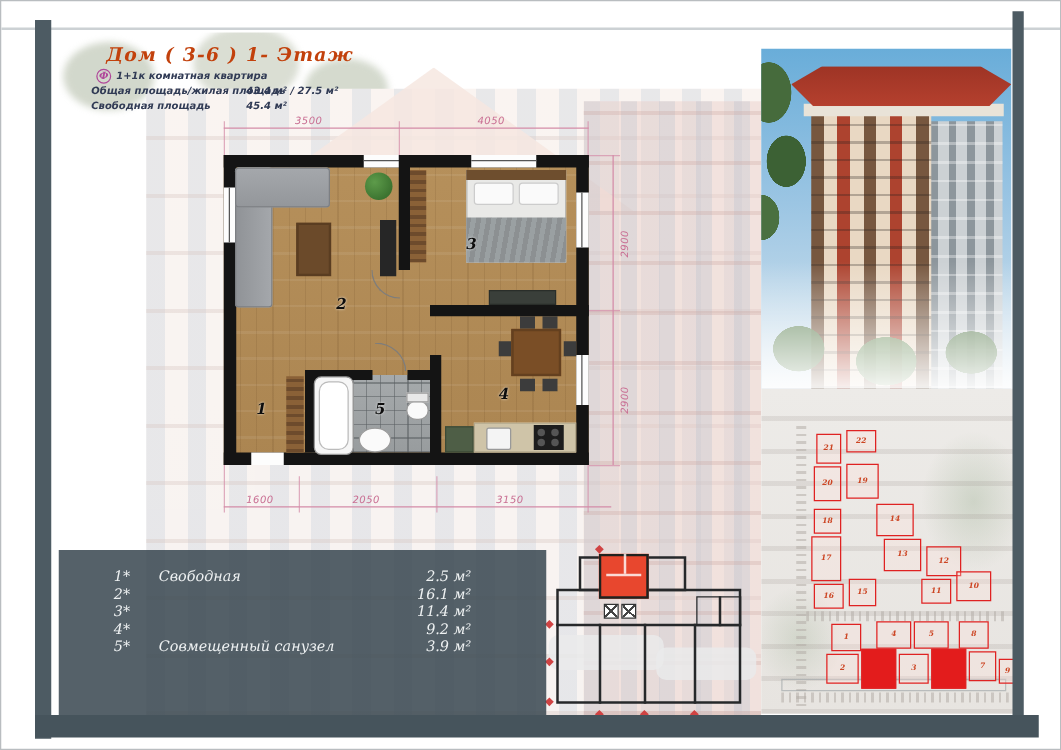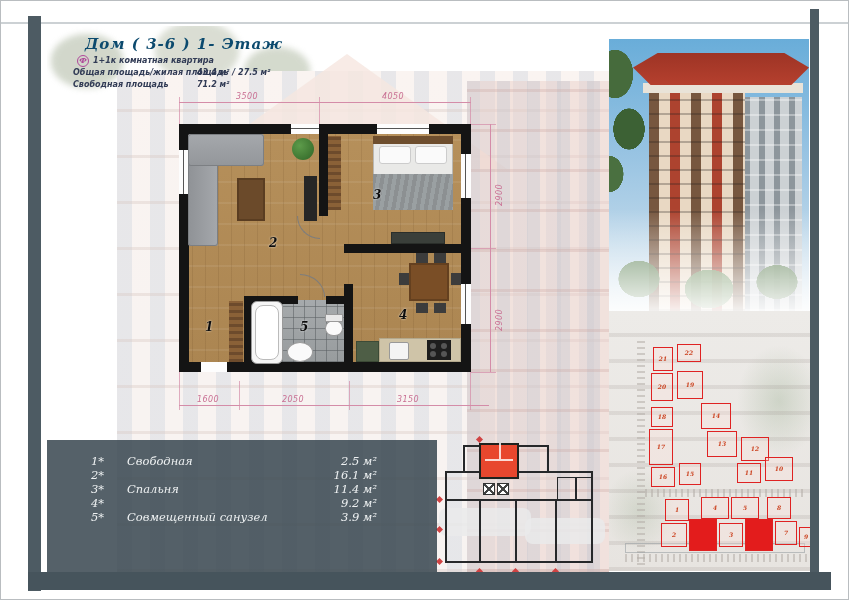--- a/index.html
+++ b/index.html
@@ -29,21 +29,21 @@
         repeating-linear-gradient(0deg,rgba(90,95,98,.55) 0 1px, transparent 1px 11px),
         repeating-linear-gradient(90deg,rgba(90,95,98,.55) 0 1px, transparent 1px 11px),
         linear-gradient(#a6aaac,#989c9e);}
   .arc{position:absolute;border-left:1px solid #7d7d7d;border-bottom:1px solid #7d7d7d;border-radius:0 0 0 100%;}
   .shelf{position:absolute;background:repeating-linear-gradient(0deg,#6d4b2c 0 3px,#8a6137 3px 7px);}
   
   .dimline{position:absolute;background:#d48ca8;}
   .dimtxt{position:absolute;color:#c96f93;font:italic 8px "DejaVu Sans",sans-serif;letter-spacing:.4px;}
   .vert{transform:rotate(-90deg);transform-origin:left top;}
   
-  #hdr-title{left:84px;top:34px;font:italic bold 15px "DejaVu Serif",serif;color:#0c4a6e;letter-spacing:1px;}
+  #hdr-title{left:84px;top:34px;font:italic bold 15px "DejaVu Serif",serif;color:#c2410c;letter-spacing:1px;}
   .hsmall{position:absolute;font:italic bold 8px "DejaVu Sans",sans-serif;color:#313b55;}
   #logo{left:76px;top:54px;width:10px;height:10px;border:1px solid #b0489a;border-radius:50%;
         color:#b0489a;font:italic bold 8px "DejaVu Serif",serif;text-align:center;line-height:9px;}
   
   #legend{left:46px;top:439px;width:390px;height:132px;background:rgba(60,74,83,.87);}
   .lrow{position:absolute;left:44px;width:300px;height:14px;color:#eef1f2;font:italic 11.5px "DejaVu Serif",serif;}
   .lnum{position:absolute;left:0;width:26px;}
   .lname{position:absolute;left:36px;width:200px;}
   .larea{position:absolute;left:200px;width:86px;text-align:right;}
   
@@ -85,21 +85,21 @@
     <div class="car" style="left:392px;top:482px;width:92px;height:28px;"></div>
     <div class="car" style="left:478px;top:492px;width:80px;height:26px;"></div>
   </div>
 
   <div class="abs" id="hdr-title">Дом ( 3-6 )   1- Этаж</div>
   <div class="abs" id="logo">Ф</div>
   <div class="hsmall" style="left:92px;top:55px;">1+1к комнатная квартира</div>
   <div class="hsmall" style="left:72px;top:67px;">Общая площадь/жилая площадь</div>
   <div class="hsmall" style="left:196px;top:67px;">43.4 м²  /  27.5 м²</div>
   <div class="hsmall" style="left:72px;top:79px;">Свободная площадь</div>
-  <div class="hsmall" style="left:196px;top:79px;">71.2 м²</div>
+  <div class="hsmall" style="left:196px;top:79px;">45.4 м²</div>
 
   <div class="dimline" style="left:178px;top:101px;width:292px;height:1px;"></div>
   <div class="dimline" style="left:178px;top:96px;width:1px;height:27px;opacity:.7;"></div>
   <div class="dimline" style="left:318px;top:96px;width:1px;height:27px;opacity:.7;"></div>
   <div class="dimline" style="left:469px;top:96px;width:1px;height:27px;opacity:.7;"></div>
   <div class="dimtxt" style="left:235px;top:91px;">3500</div>
   <div class="dimtxt" style="left:381px;top:91px;">4050</div>
 
   <div class="dimline" style="left:489px;top:123px;width:1px;height:248px;"></div>
   <div class="dimline" style="left:470px;top:123px;width:25px;height:1px;opacity:.7;"></div>
@@ -326,21 +326,20 @@
       <span class="lnum">1*</span>
       <span class="lname">Свободная</span>
       <span class="larea">2.5 м²</span>
     </div>
     <div class="lrow" style="top:28px;">
       <span class="lnum">2*</span>
       <span class="larea">16.1 м²</span>
     </div>
     <div class="lrow" style="top:42px;">
       <span class="lnum">3*</span>
-      <span class="lname">Спальня</span>
       <span class="larea">11.4 м²</span>
     </div>
     <div class="lrow" style="top:56px;">
       <span class="lnum">4*</span>
       <span class="larea">9.2 м²</span>
     </div>
     <div class="lrow" style="top:70px;">
       <span class="lnum">5*</span>
       <span class="lname">Совмещенный санузел</span>
       <span class="larea">3.9 м²</span>

